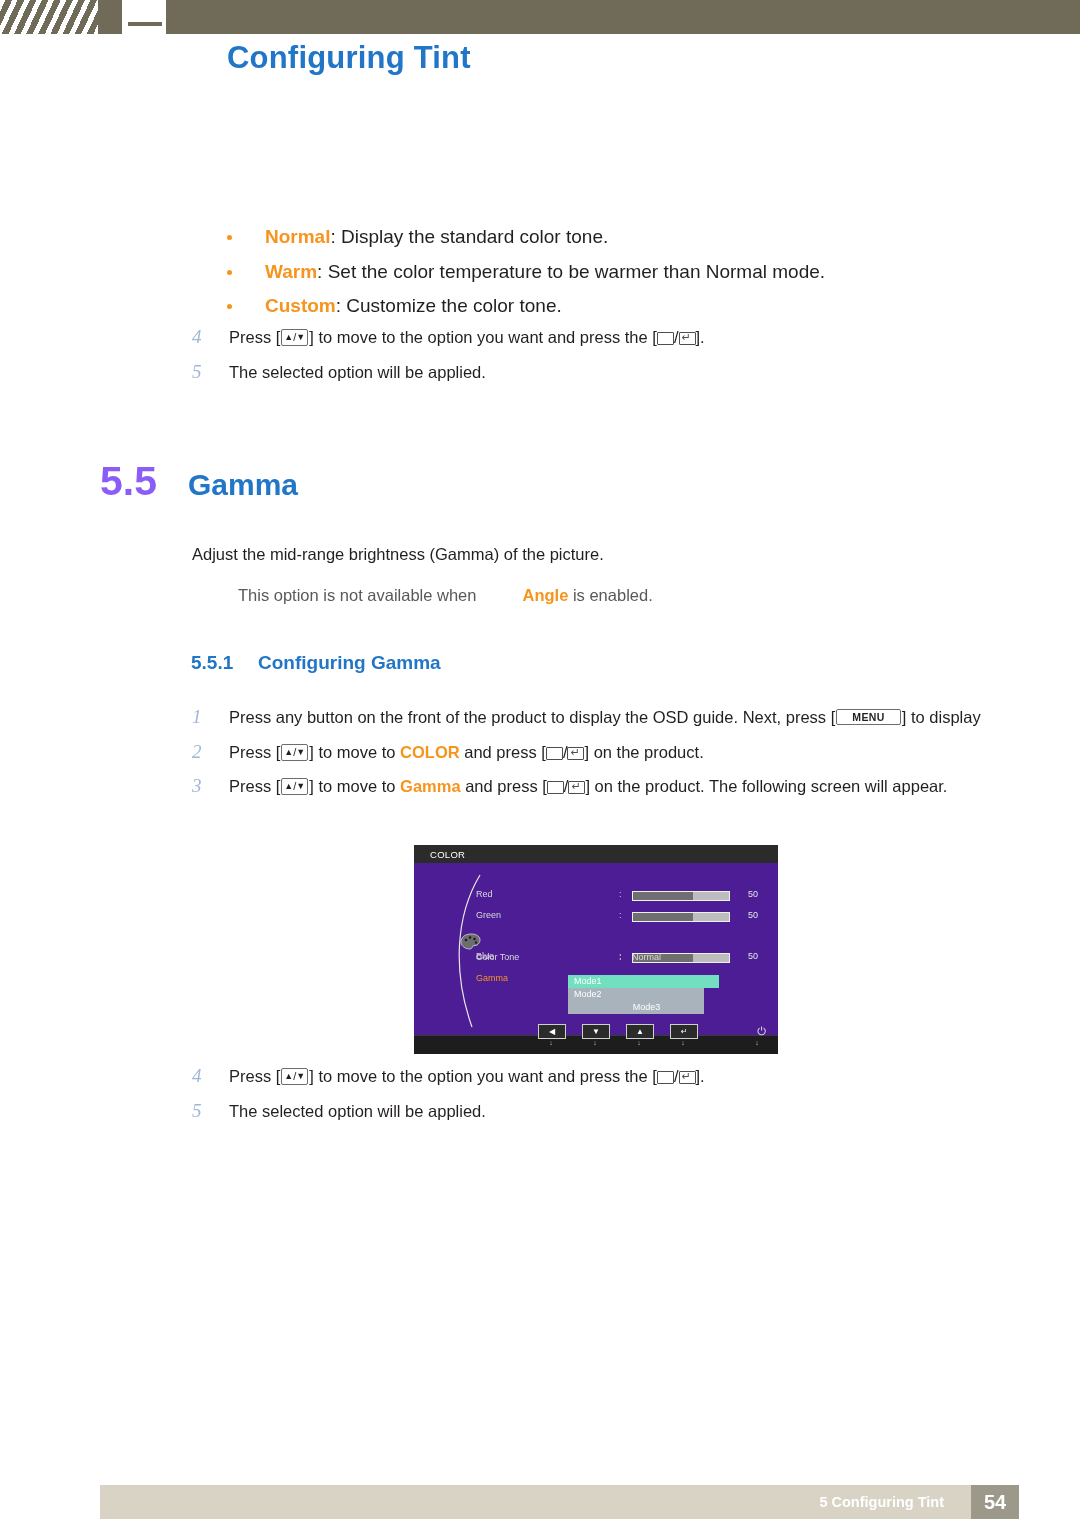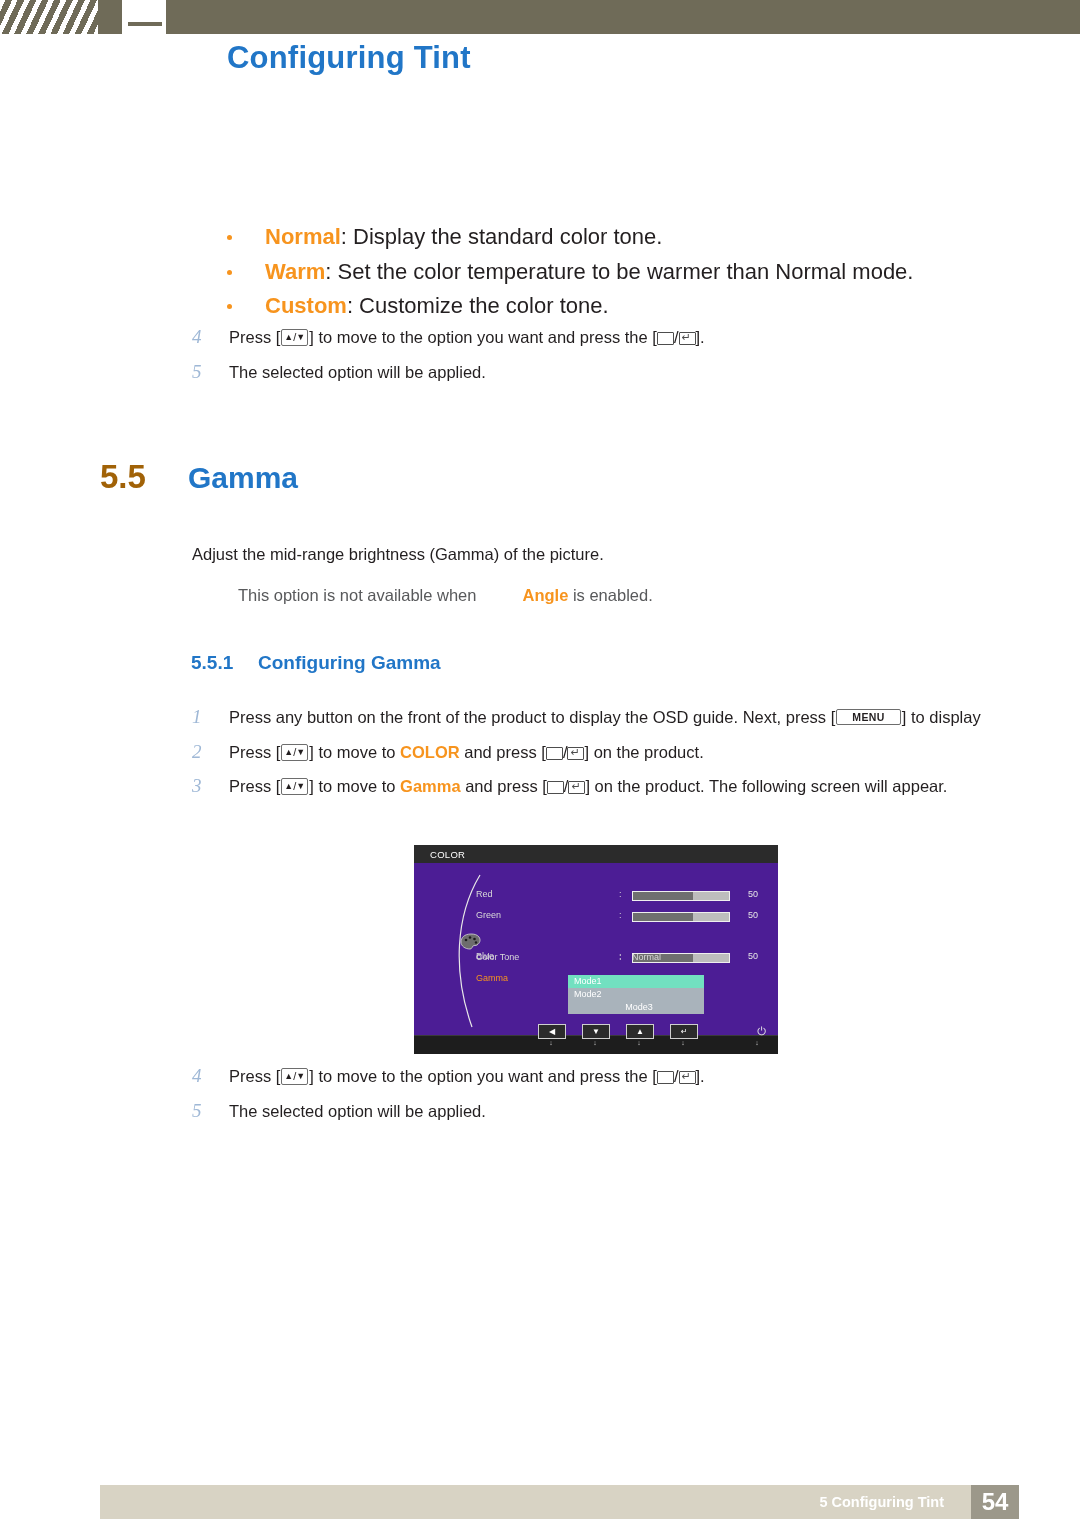--- a/index.html
+++ b/index.html
@@ -65,21 +65,21 @@
   }
 
   .bullet-list {
     position: absolute;
     left: 227px;
     top: 220px;
     width: 800px;
   }
   .bullet-row {
     position: relative;
-    font-size: 22px;
+    font-size: 19px;
     line-height: 34.5px;
     color: #231f20;
     padding-left: 38px;
   }
   .bullet-dot {
     position: absolute;
     left: 0px;
     top: 15px;
     width: 5px;
     height: 5px;
@@ -170,23 +170,23 @@
   .section-head {
     position: absolute;
     left: 100px;
     top: 458px;
     font-size: 30px;
     font-weight: bold;
     color: #2176c7;
   }
   .section-head .num {
     position: static;
-    color: #a16207;
+    color: #8b5cf6;
     font-style: normal;
-    font-size: 33px;
+    font-size: 41px;
     font-family: "Liberation Sans", sans-serif;
     display: inline-block;
     width: 88px;
   }
 
   .body-para {
     position: absolute;
     left: 192px;
     font-size: 16.5px;
     line-height: 26px;
@@ -323,21 +323,21 @@
     position: absolute;
     left: 154px;
     top: 112px;
     width: 136px;
     height: 39px;
     background: #a9b3bb;
   }
   .dd-item {
     position: absolute;
     left: 0;
-    width: 136px;
+    width: 151px;
     height: 13px;
     font-size: 9px;
     color: #ffffff;
     padding-left: 6px;
     box-sizing: border-box;
     line-height: 13px;
   }
   .dd-item.sel {
     background: #72e0c0;
     color: #ffffff;
@@ -397,21 +397,21 @@
     font-weight: bold;
   }
   .footer-page {
     position: absolute;
     left: 971px;
     top: 1485px;
     width: 48px;
     height: 34px;
     background: #9c988a;
     color: #ffffff;
-    font-size: 24px;
+    font-size: 20px;
     font-weight: bold;
     text-align: center;
     line-height: 34px;
   }
 </style>
 </head>
 <body>
 
 <div class="topbar">
   <div class="topbar-hatch"></div>

